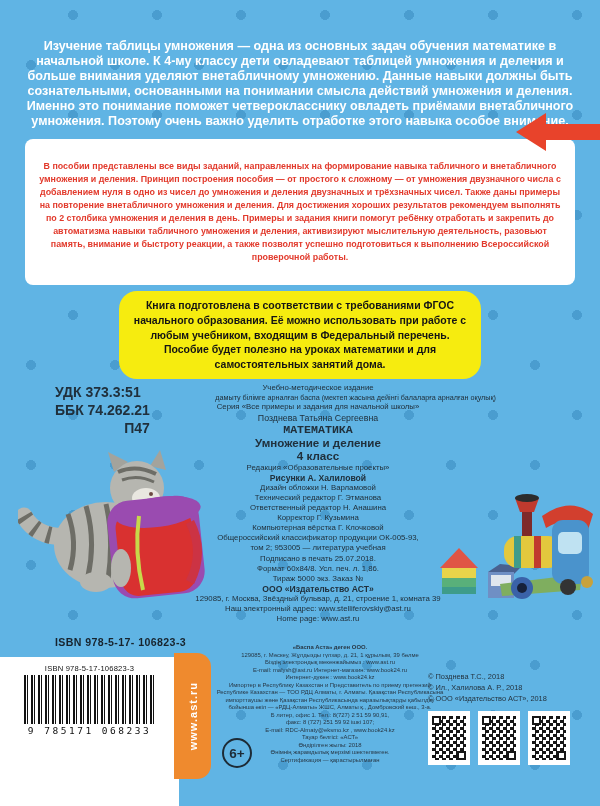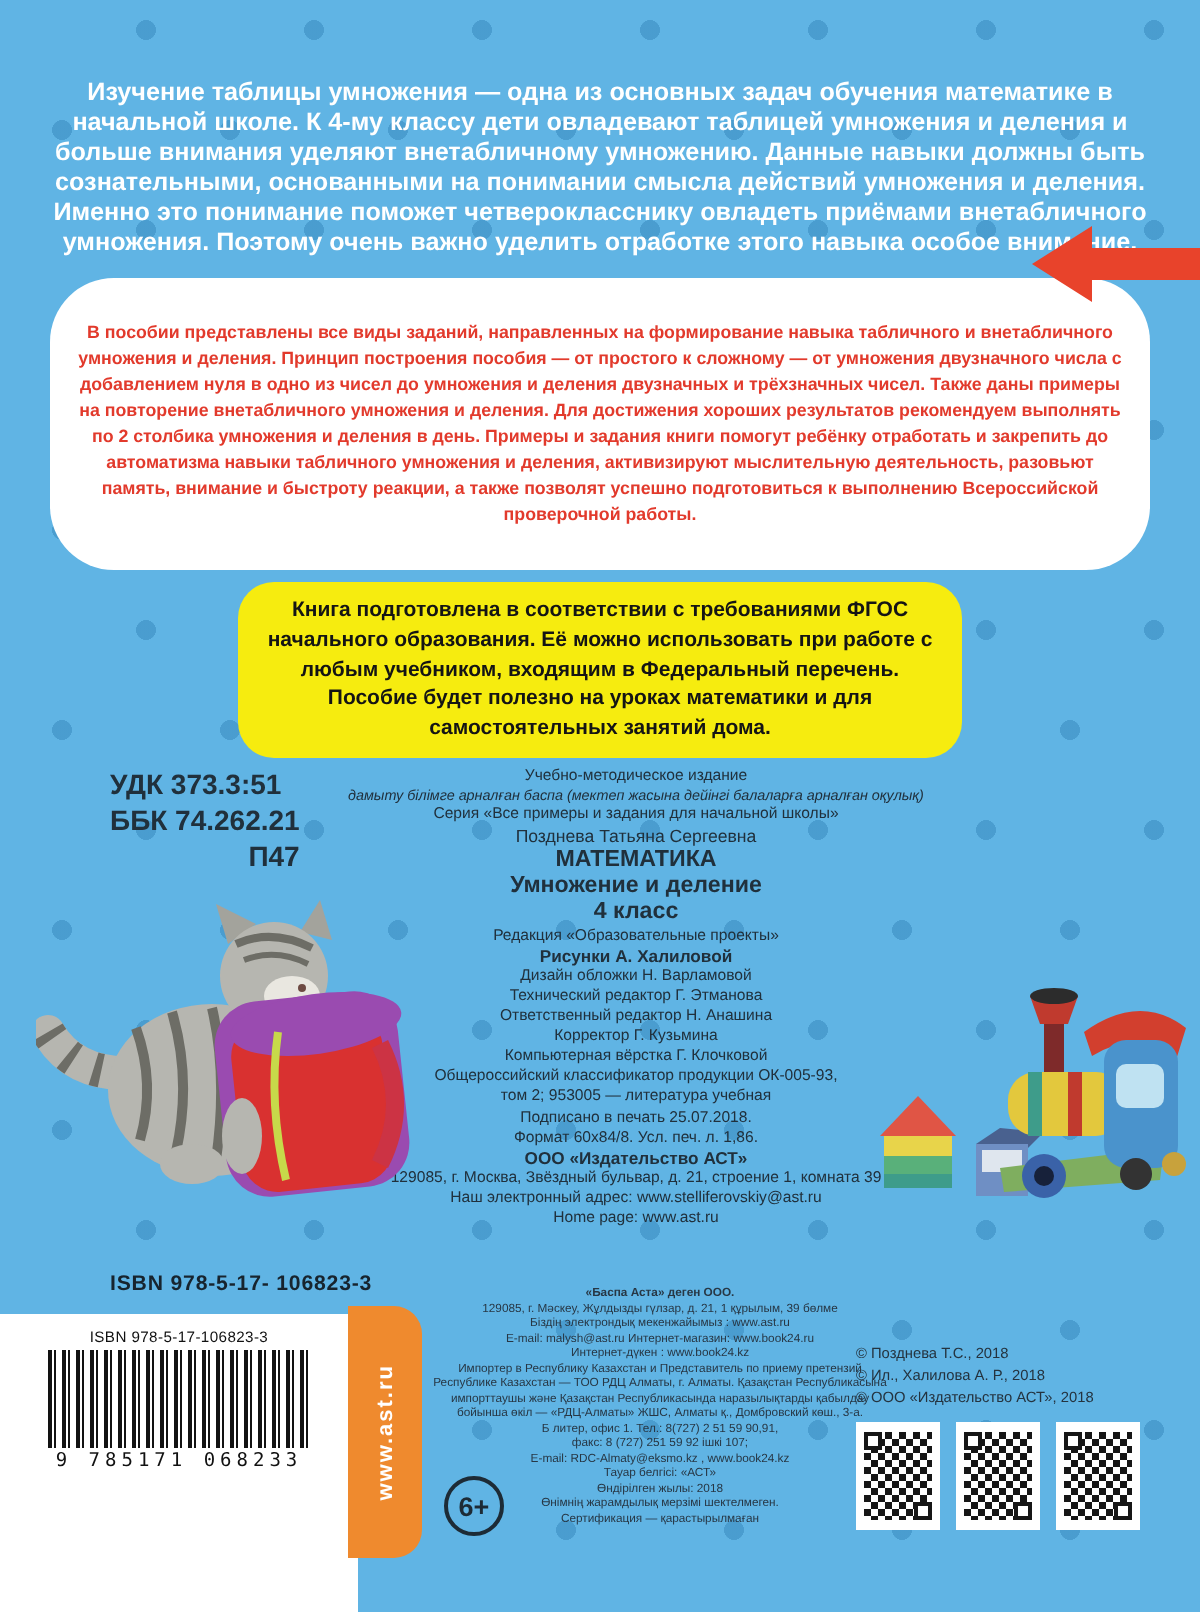--- a/index.html
+++ b/index.html
@@ -10,36 +10,36 @@
     background-image:
       radial-gradient(circle 5px at 5px 5px, rgba(23,102,160,.30) 98%, transparent),
       radial-gradient(circle 5px at 5px 5px, rgba(23,102,160,.30) 98%, transparent);
     background-size:84px 100px,84px 100px;
     background-position:68px 10px,26px 60px;
   }
   .top-text{position:absolute;left:25px;top:26px;width:550px;color:#ffffff;
     font-weight:bold;font-size:12.6px;line-height:1.19;text-align:center;}
   .arrow{position:absolute;right:0;top:111px;width:84px;height:42px;z-index:6;}
   .white-box{position:absolute;left:25px;top:139px;width:550px;height:146px;background:#ffffff;
-    border-radius:32px;display:flex;align-items:center;justify-content:flex-start;
+    border-radius:8px;display:flex;align-items:center;justify-content:flex-start;
     padding:0 12px;box-sizing:border-box;z-index:2;}
   .white-box p{color:#e23a2c;font-weight:bold;font-size:8.9px;line-height:1.45;text-align:center;margin:0;}
   .yellow-box{position:absolute;left:119px;top:291px;width:362px;height:88px;background:#f6ec0f;
     border-radius:18px;display:flex;align-items:center;justify-content:center;
     padding:0 14px;box-sizing:border-box;}
   .yellow-box p{color:#141414;font-weight:bold;font-size:10.5px;line-height:1.4;text-align:center;margin:0;}
   .udk{position:absolute;left:55px;top:383px;font-size:14px;font-weight:bold;color:#20303c;line-height:1.3;}
   .udk .indent{padding-left:13px;text-align:right;}
   .imprint{position:absolute;left:140px;top:383px;width:356px;text-align:center;color:#20303c;}
   .imprint div{margin:0;}
   .tiny{font-size:7.8px;line-height:1.3;}
-  .tiny-it{font-size:7.2px;font-style:italic;line-height:1.3;}
+  .tiny-it{font-size:7.2px;line-height:1.3;text-align:right;}
   .author{font-weight:normal;font-size:8.8px;margin-top:10px;}
   .booktitle{font-weight:bold;font-size:11.6px;line-height:1.15;}
-  .mt10{margin-top:10px;}.mt8{margin-top:8px;}.mt6{margin-top:6px;}
+  .mt10{margin-top:10px;font-family:Liberation Mono, monospace;}.mt8{margin-top:8px;}.mt6{margin-top:6px;}
   .bold-sm{font-weight:bold;font-size:8.6px;}
   .isbn-line{position:absolute;left:55px;top:636px;font-weight:bold;font-size:10.6px;
     color:#17242e;letter-spacing:.4px;z-index:3;}
   .barcode-panel{position:absolute;left:0;top:657px;width:179px;height:155px;background:#ffffff;z-index:2;}
   .barcode{width:140px;margin:7px auto 0;text-align:center;color:#111;}
   .bc-isbn{font-size:7.6px;letter-spacing:.2px;}
   .bc-bars{margin:2px auto 0;width:132px;height:49px;
     background:repeating-linear-gradient(90deg,#121212 0 2px,#fff 2px 3px,#121212 3px 4px,#fff 4px 7px,#121212 7px 9px,#fff 9px 10px,#121212 10px 11px,#fff 11px 14px);}
   .bc-digits{font-size:9.5px;letter-spacing:2.5px;margin-top:1px;font-family:"DejaVu Sans Mono",monospace;}
   .ast-tab{position:absolute;left:174px;top:653px;width:37px;height:126px;background:#ef8a2e;
@@ -101,20 +101,21 @@
     <div class="bold-sm mt6">Рисунки А. Халиловой</div>
     <div class="tiny mt6">Дизайн обложки Н. Варламовой</div>
     <div class="tiny">Технический редактор Г. Этманова</div>
     <div class="tiny">Ответственный редактор Н. Анашина</div>
     <div class="tiny">Корректор Г. Кузьмина</div>
     <div class="tiny">Компьютерная вёрстка Г. Клочковой</div>
     <div class="tiny mt6">Общероссийский классификатор продукции ОК-005-93,</div>
     <div class="tiny">том 2; 953005 — литература учебная</div>
     <div class="tiny mt8">Подписано в печать 25.07.2018.</div>
     <div class="tiny">Формат 60х84/8. Усл. печ. л. 1,86.</div>
+    <div class="tiny">Тираж 5000 экз. Заказ №</div>
     <div class="bold-sm mt6">ООО «Издательство АСТ»</div>
     <div class="tiny">129085, г. Москва, Звёздный бульвар, д. 21, строение 1, комната 39</div>
     <div class="tiny">Наш электронный адрес: www.stelliferovskiy@ast.ru</div>
     <div class="tiny">Home page: www.ast.ru</div>
   </div>
 
   <svg class="cat-illo" viewBox="0 0 190 158">
     <path d="M6 66 Q20 90 54 86" stroke="#b6b6b0" stroke-width="17" fill="none" stroke-linecap="round"></path>
     <path d="M6 66 Q20 90 54 86" stroke="#6d6d66" stroke-width="17" fill="none" stroke-dasharray="4 11"></path>
     <ellipse cx="88" cy="95" rx="52" ry="43" fill="#b6b6b0"></ellipse>

